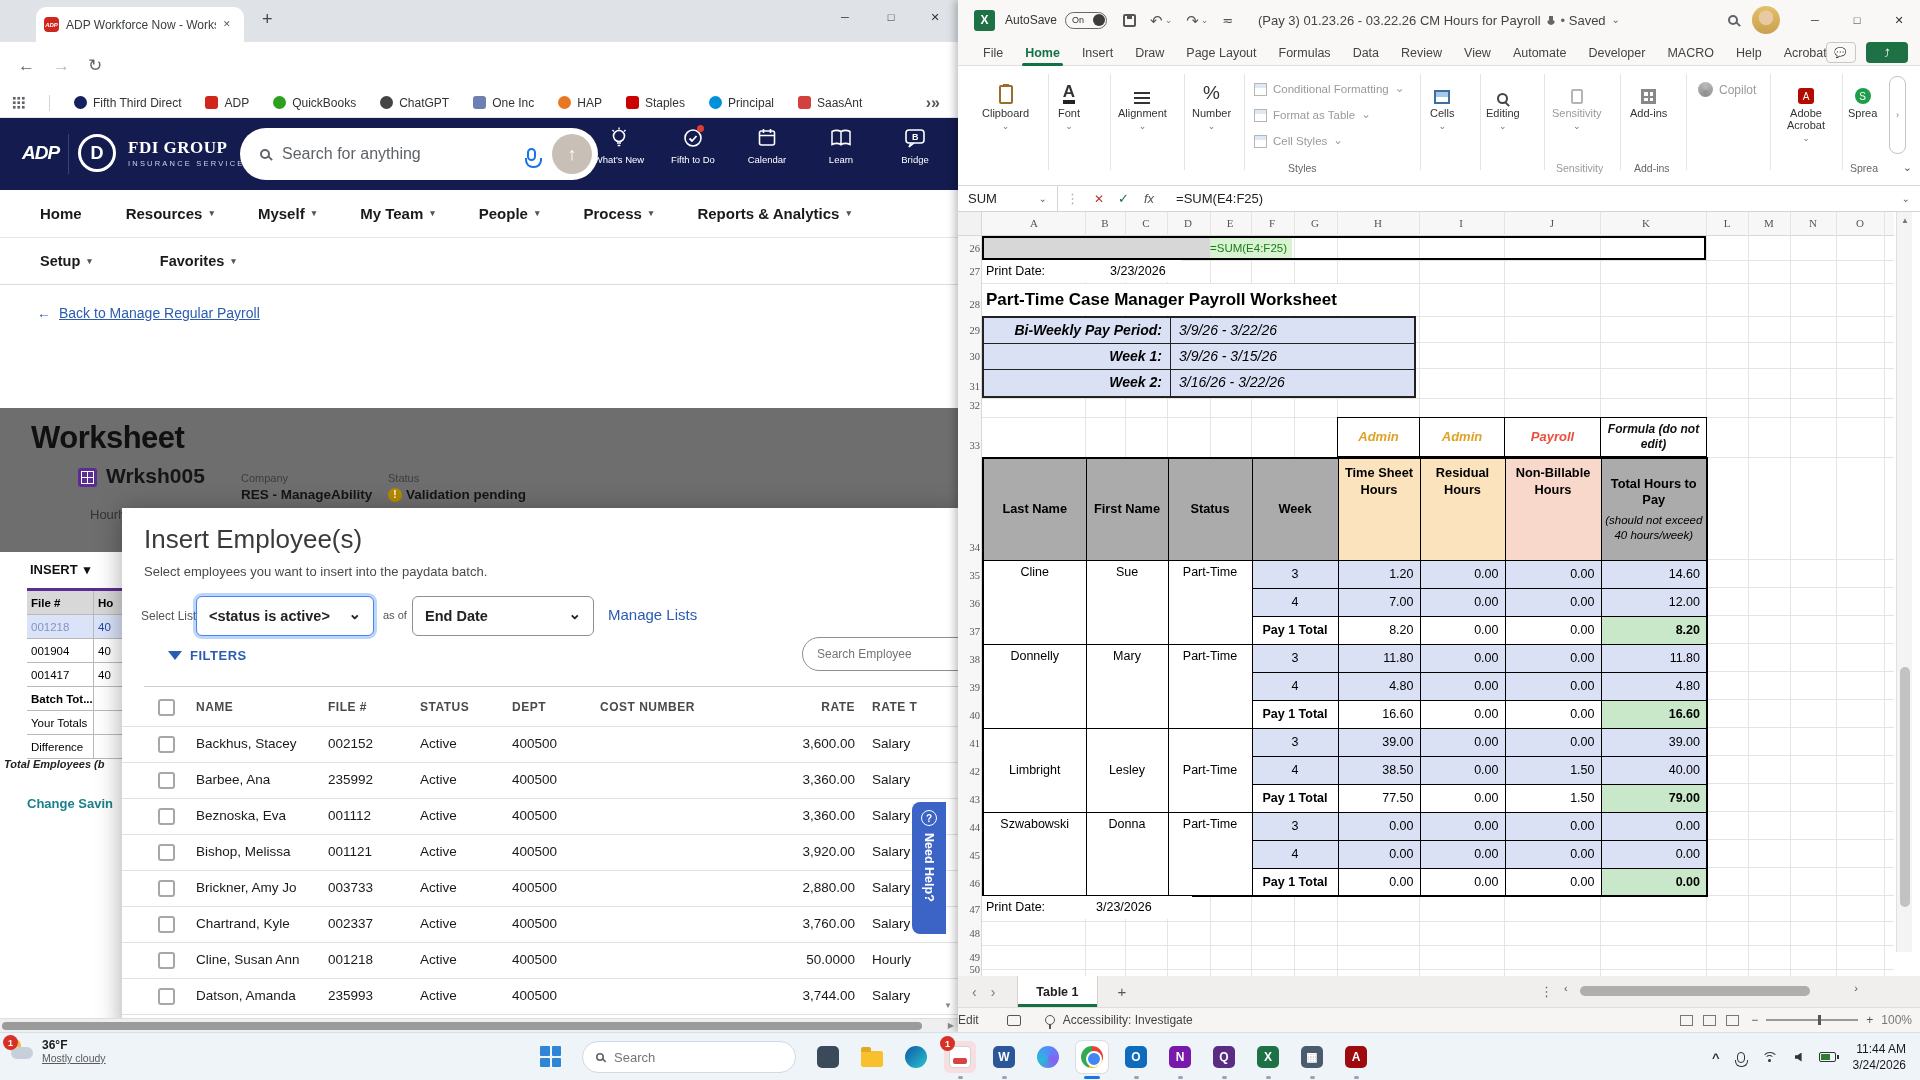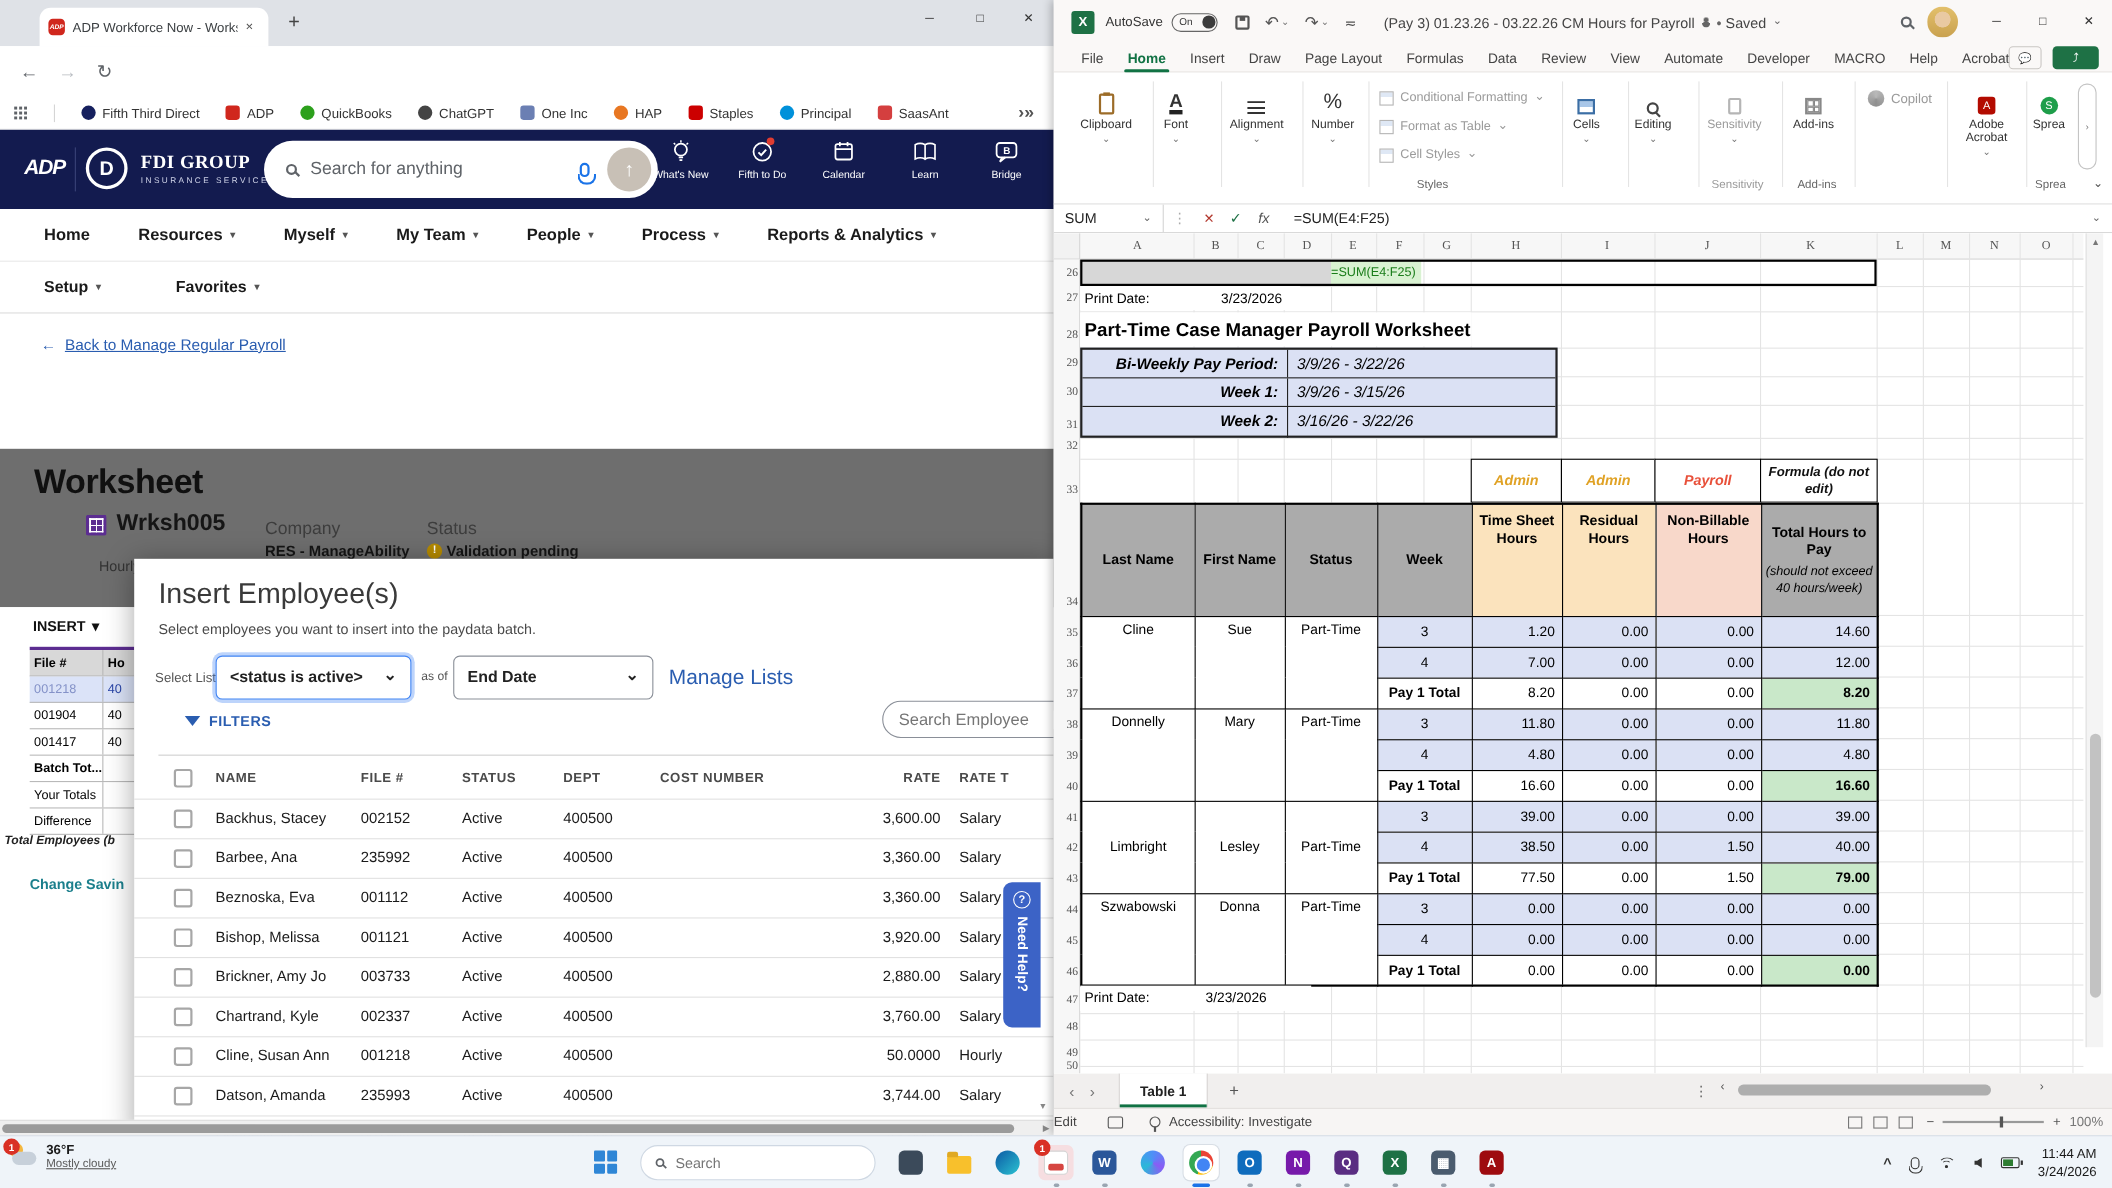--- a/index.html
+++ b/index.html
@@ -74,21 +74,21 @@
   .adp-sub .it{font-size:14.5px;font-weight:700;color:#1a1a1a;display:flex;gap:7px;align-items:center}
   .backlink{position:absolute;left:37px;top:305px;font-size:14px;color:#2a5db0;display:flex;gap:8px;align-items:center}
   .backlink em{text-decoration:underline}
   .hero{position:absolute;left:0;top:408px;width:958px;height:144px;background:#6e6e6e}
   .hero h1{position:absolute;left:31px;top:12px;font-size:31px;font-weight:800;color:#101010;letter-spacing:-.5px}
   .gridpurp{position:absolute;left:78px;top:60px;width:19px;height:19px;background:#5c2d91;-webkit-mask:linear-gradient(#000,#000);border-radius:2px}
   .gridpurp::after{content:"";position:absolute;inset:3px;background:repeating-linear-gradient(90deg,#fff 0 1.5px,rgba(0,0,0,0) 1.5px 6px),repeating-linear-gradient(#fff 0 1.5px,rgba(0,0,0,0) 1.5px 6px)}
   .wkid{position:absolute;left:106px;top:56px;font-size:21px;font-weight:700;color:#151515}
   .hourly{position:absolute;left:90px;top:98px;font-size:13px;color:#333;display:flex;gap:6px;align-items:center}
   .pencil::before{content:"✎";color:#2a5db0;font-size:14px}
-  .hlbl{font-size:16px;color:#3d3d3d}
+  .hlbl{font-size:11px;color:#3d3d3d}
   .hval{font-size:13.5px;font-weight:700;color:#151515;margin-top:3px;display:flex;align-items:center;gap:4px}
   .warn{width:14px;height:14px;border-radius:50%;background:#b58a00;color:#fff;font-size:10px;font-weight:bold;display:inline-flex;align-items:center;justify-content:center}
 
   
   .wkleft{position:absolute;left:0;top:552px;width:122px;height:480px;background:#fff;overflow:hidden}
   .insbtn{position:absolute;left:30px;top:10px;font-size:13px;font-weight:800;color:#111;display:flex;gap:6px;align-items:center}
   .ltable{position:absolute;left:27px;top:36px;width:110px;border-top:3px solid #5c2d91;font-size:11.5px}
   .lrow{display:flex;border-bottom:1px solid #b9b9b9;height:24px;align-items:center}
   .lrow em{padding-left:4px;white-space:nowrap;overflow:hidden}
   .lc1{width:67px;border-right:1px solid #b9b9b9;height:100%;display:flex;align-items:center}
@@ -100,23 +100,23 @@
   .llink{position:absolute;left:27px;top:244px;font-size:13px;font-weight:700;color:#1b7f8c;white-space:nowrap}
 
   
   .dialog{position:absolute;left:122px;top:508px;width:836px;height:524px;background:#fff;box-shadow:0 4px 24px rgba(0,0,0,.35)}
   .dialog h2{position:absolute;left:22px;top:16px;font-size:26px;font-weight:500;color:#3a3a3a}
   .dlgsub{position:absolute;left:22px;top:56px;font-size:13px;color:#4a4a4a}
   .sml{font-size:12px;color:#555}
   .dd{position:absolute;height:40px;border:1px solid #8a8f98;border-radius:6px;background:#fff;display:flex;align-items:center;justify-content:space-between;padding:0 12px;font-size:14.5px;font-weight:600;color:#222}
   .dd .gl-caret{font-weight:800;font-size:15px;margin-top:-6px}
   .dd.focus{border-color:#4285f4;box-shadow:0 0 0 3px rgba(66,133,244,.35)}
-  .mlists{position:absolute;left:486px;top:98px;font-size:19px;color:#2a5db0}
+  .mlists{position:absolute;left:486px;top:98px;font-size:15px;color:#2a5db0}
   .dsearch{position:absolute;left:680px;top:129px;width:172px;height:34px;border:1px solid #8a8f98;border-radius:17px;padding:0 14px;display:flex;align-items:center}
-  .dsearch input{border:0;outline:0;width:100%;font-size:15px;font-family:inherit;color:#a16207}
+  .dsearch input{border:0;outline:0;width:100%;font-size:12px;font-family:inherit;color:#a16207}
   .filters{position:absolute;left:46px;top:140px;display:flex;gap:8px;align-items:center;color:#2a5db0;font-size:13px;font-weight:700;letter-spacing:.5px}
   .funnel{width:0;height:0;border-left:7px solid rgba(0,0,0,0);border-right:7px solid rgba(0,0,0,0);border-top:9px solid #2a5db0}
   .dhr{position:absolute;left:22px;right:0;top:178px;height:1px;background:#cfcfcf}
   .dhead{position:absolute;left:0;top:182px;width:836px;height:36px}
   .dhead em{position:absolute;top:10px;font-size:12px;font-weight:700;color:#4a4a4a;letter-spacing:.5px}
   .drow{position:absolute;left:0;width:836px;height:36px;border-top:1px solid #e1e1e1}
   .drow em{position:absolute;top:9px;font-size:13.5px;color:#1a1a1a;white-space:nowrap}
   .drow .cb,.dhead .cb{position:absolute;left:36px;top:9px}
   .cx-name{left:74px}.cx-file{left:206px}.cx-status{left:298px}.cx-dept{left:390px}.cx-cost{left:478px}
   .cx-rate{right:103px;text-align:right}.cx-type{left:750px}

